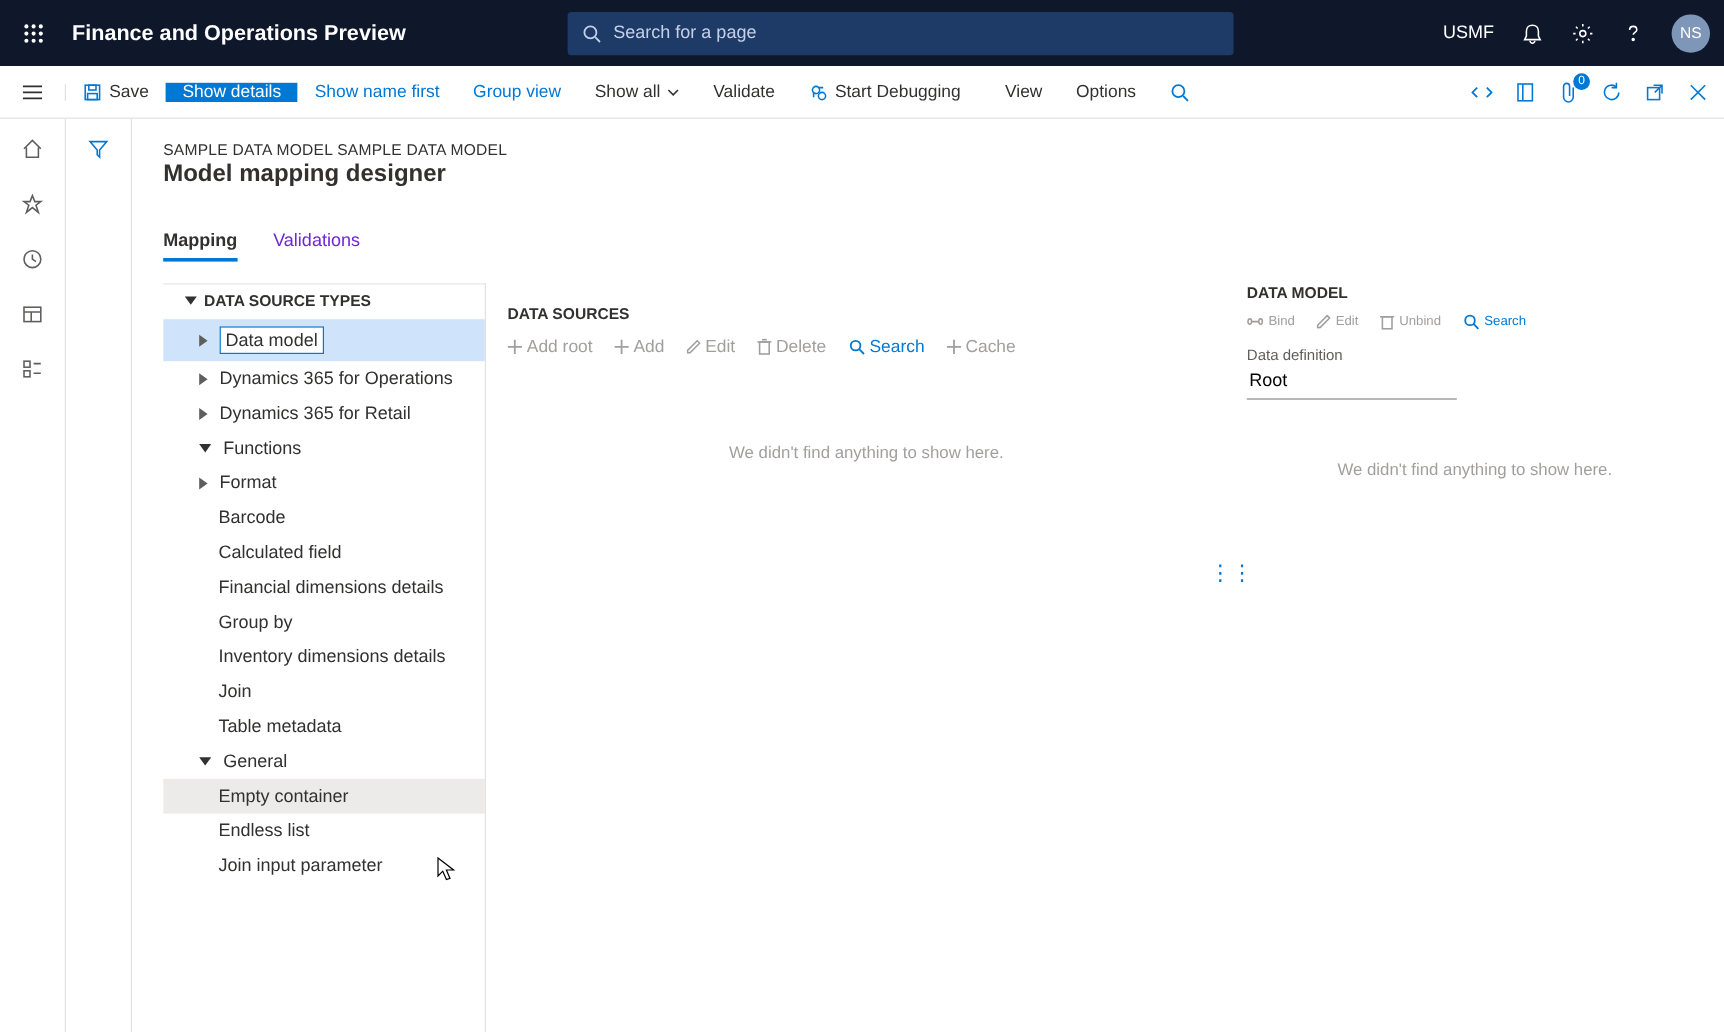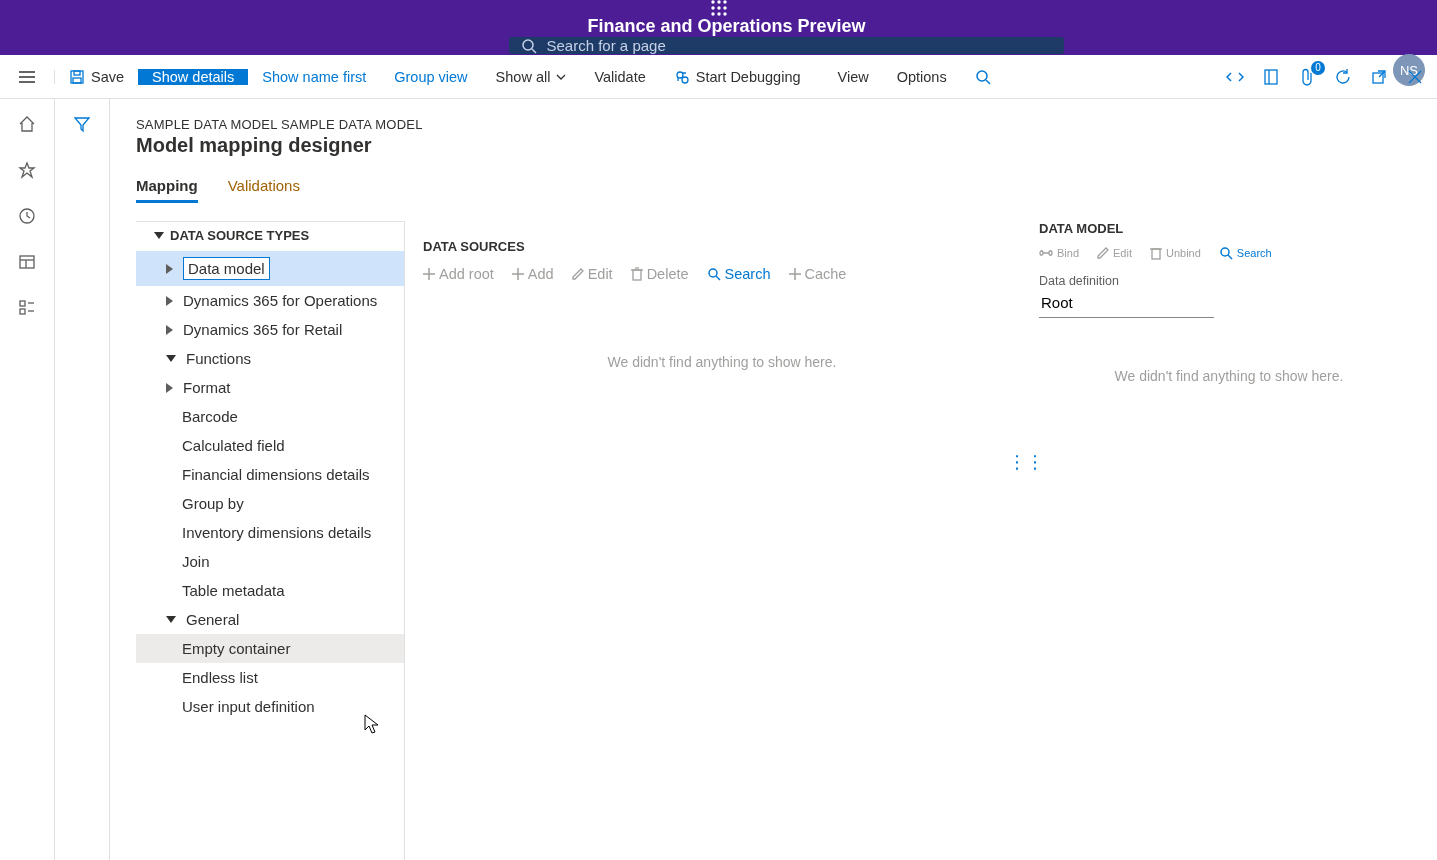--- a/index.html
+++ b/index.html
@@ -1,19 +1,19 @@
 <!DOCTYPE html>
 <html><head>
 <meta charset="utf-8">
 <style>
 * { box-sizing: border-box; margin: 0; padding: 0; font-family: "Segoe UI", sans-serif; }
 body { background: #fff; color: #323130; overflow: hidden; width: 1437px; height: 860px; }
 
 
-.topbar { height: 55px; background: #4c1d95; color: #fff; display: flex; align-items: center; padding: 0 12px; flex-direction: column; }
+.topbar { height: 55px; background: #0f172a; color: #fff; display: flex; align-items: center; padding: 0 12px; }
 .waffle { width: 32px; height: 32px; display: flex; align-items: center; justify-content: center; cursor: pointer; }
 .app-title { font-size: 18px; font-weight: 600; margin-left: 16px; }
 .searchbox { margin-left: 135px; width: 555px; height: 36px; background: #1e3a66; border-radius: 3px; display: flex; align-items: center; padding: 0 12px; color: #d0d7e5; }
 .searchbox input { background: transparent; border: none; outline: none; color: #fff; font-size: 15px; margin-left: 10px; width: 100%; }
 .searchbox input::placeholder { color: #c5d1e8; }
 .topbar-right { margin-left: auto; display: flex; align-items: center; gap: 22px; }
 .company { font-size: 15px; font-weight: 400; }
 .top-icon { width: 20px; height: 20px; display: flex; align-items: center; justify-content: center; cursor: pointer; }
 .avatar { width: 32px; height: 32px; border-radius: 50%; background: #7e97b8; color: #fff; display: flex; align-items: center; justify-content: center; font-size: 13px; }
 
@@ -30,22 +30,22 @@
 
 
 .body { display: flex; height: calc(860px - 55px - 44px); }
 .leftrail { width: 55px; border-right: 1px solid #e1e1e1; display: flex; flex-direction: column; align-items: center; padding-top: 14px; gap: 24px; }
 .rail-icon { width: 22px; height: 22px; display: flex; align-items: center; justify-content: center; cursor: pointer; color: #605e5c; }
 .filterrail { width: 55px; border-right: 1px solid #e1e1e1; display: flex; flex-direction: column; align-items: center; padding-top: 14px; }
 
 .content { flex: 1; display: flex; flex-direction: column; padding: 18px 0 0 26px; }
 .breadcrumb { font-size: 13px; color: #323130; letter-spacing: 0.2px; }
 .page-title { font-size: 20px; font-weight: 700; margin-top: 2px; }
-.tabs { margin-top: 20px; display: flex; gap: 30px; }
-.tab { font-size: 15px; padding-bottom: 6px; cursor: pointer; color: #a16207; }
+.tabs { margin-top: 35px; display: flex; gap: 30px; }
+.tab { font-size: 15px; padding-bottom: 6px; cursor: pointer; color: #6d28d9; }
 .tab.active { color: #323130; font-weight: 600; border-bottom: 3px solid #0078d4; }
 
 .workspace { display: flex; margin-top: 18px; flex: 1; overflow: hidden; }
 .ds-types { width: 269px; border: 1px solid #e1e1e1; border-left: none; border-bottom: none; }
 .panel-header { font-size: 13px; font-weight: 700; padding: 6px 10px 8px 18px; display: flex; align-items: center; gap: 6px; }
 .triangle { width: 0; height: 0; display: inline-block; }
 .tri-down { border-left: 5px solid transparent; border-right: 5px solid transparent; border-top: 7px solid #323130; }
 .tri-right { border-top: 5px solid transparent; border-bottom: 5px solid transparent; border-left: 7px solid #605e5c; }
 .tree-item { padding: 6px 8px 6px 30px; font-size: 15px; display: flex; align-items: center; gap: 10px; cursor: pointer; }
 .tree-item.child { padding-left: 46px; }
@@ -314,21 +314,21 @@
             <span class="triangle tri-down"></span>
             <span>General</span>
           </div>
         <div class="tree-item child hover">
             <span>Empty container</span>
           </div>
         <div class="tree-item child">
             <span>Endless list</span>
           </div>
         <div class="tree-item child">
-            <span>User input definition</span>
+            <span>Join input parameter</span>
           </div>
       </div>
 
       <div class="ds-panel">
         <div class="panel-title">DATA SOURCES</div>
         <div class="ds-toolbar">
           <div class="ds-tool">
               <svg width="12" height="12" stroke="#a19f9d" stroke-width="1.5">
                 <line x1="6" y1="0" x2="6" y2="12"></line>
                 <line x1="0" y1="6" x2="12" y2="6"></line>

